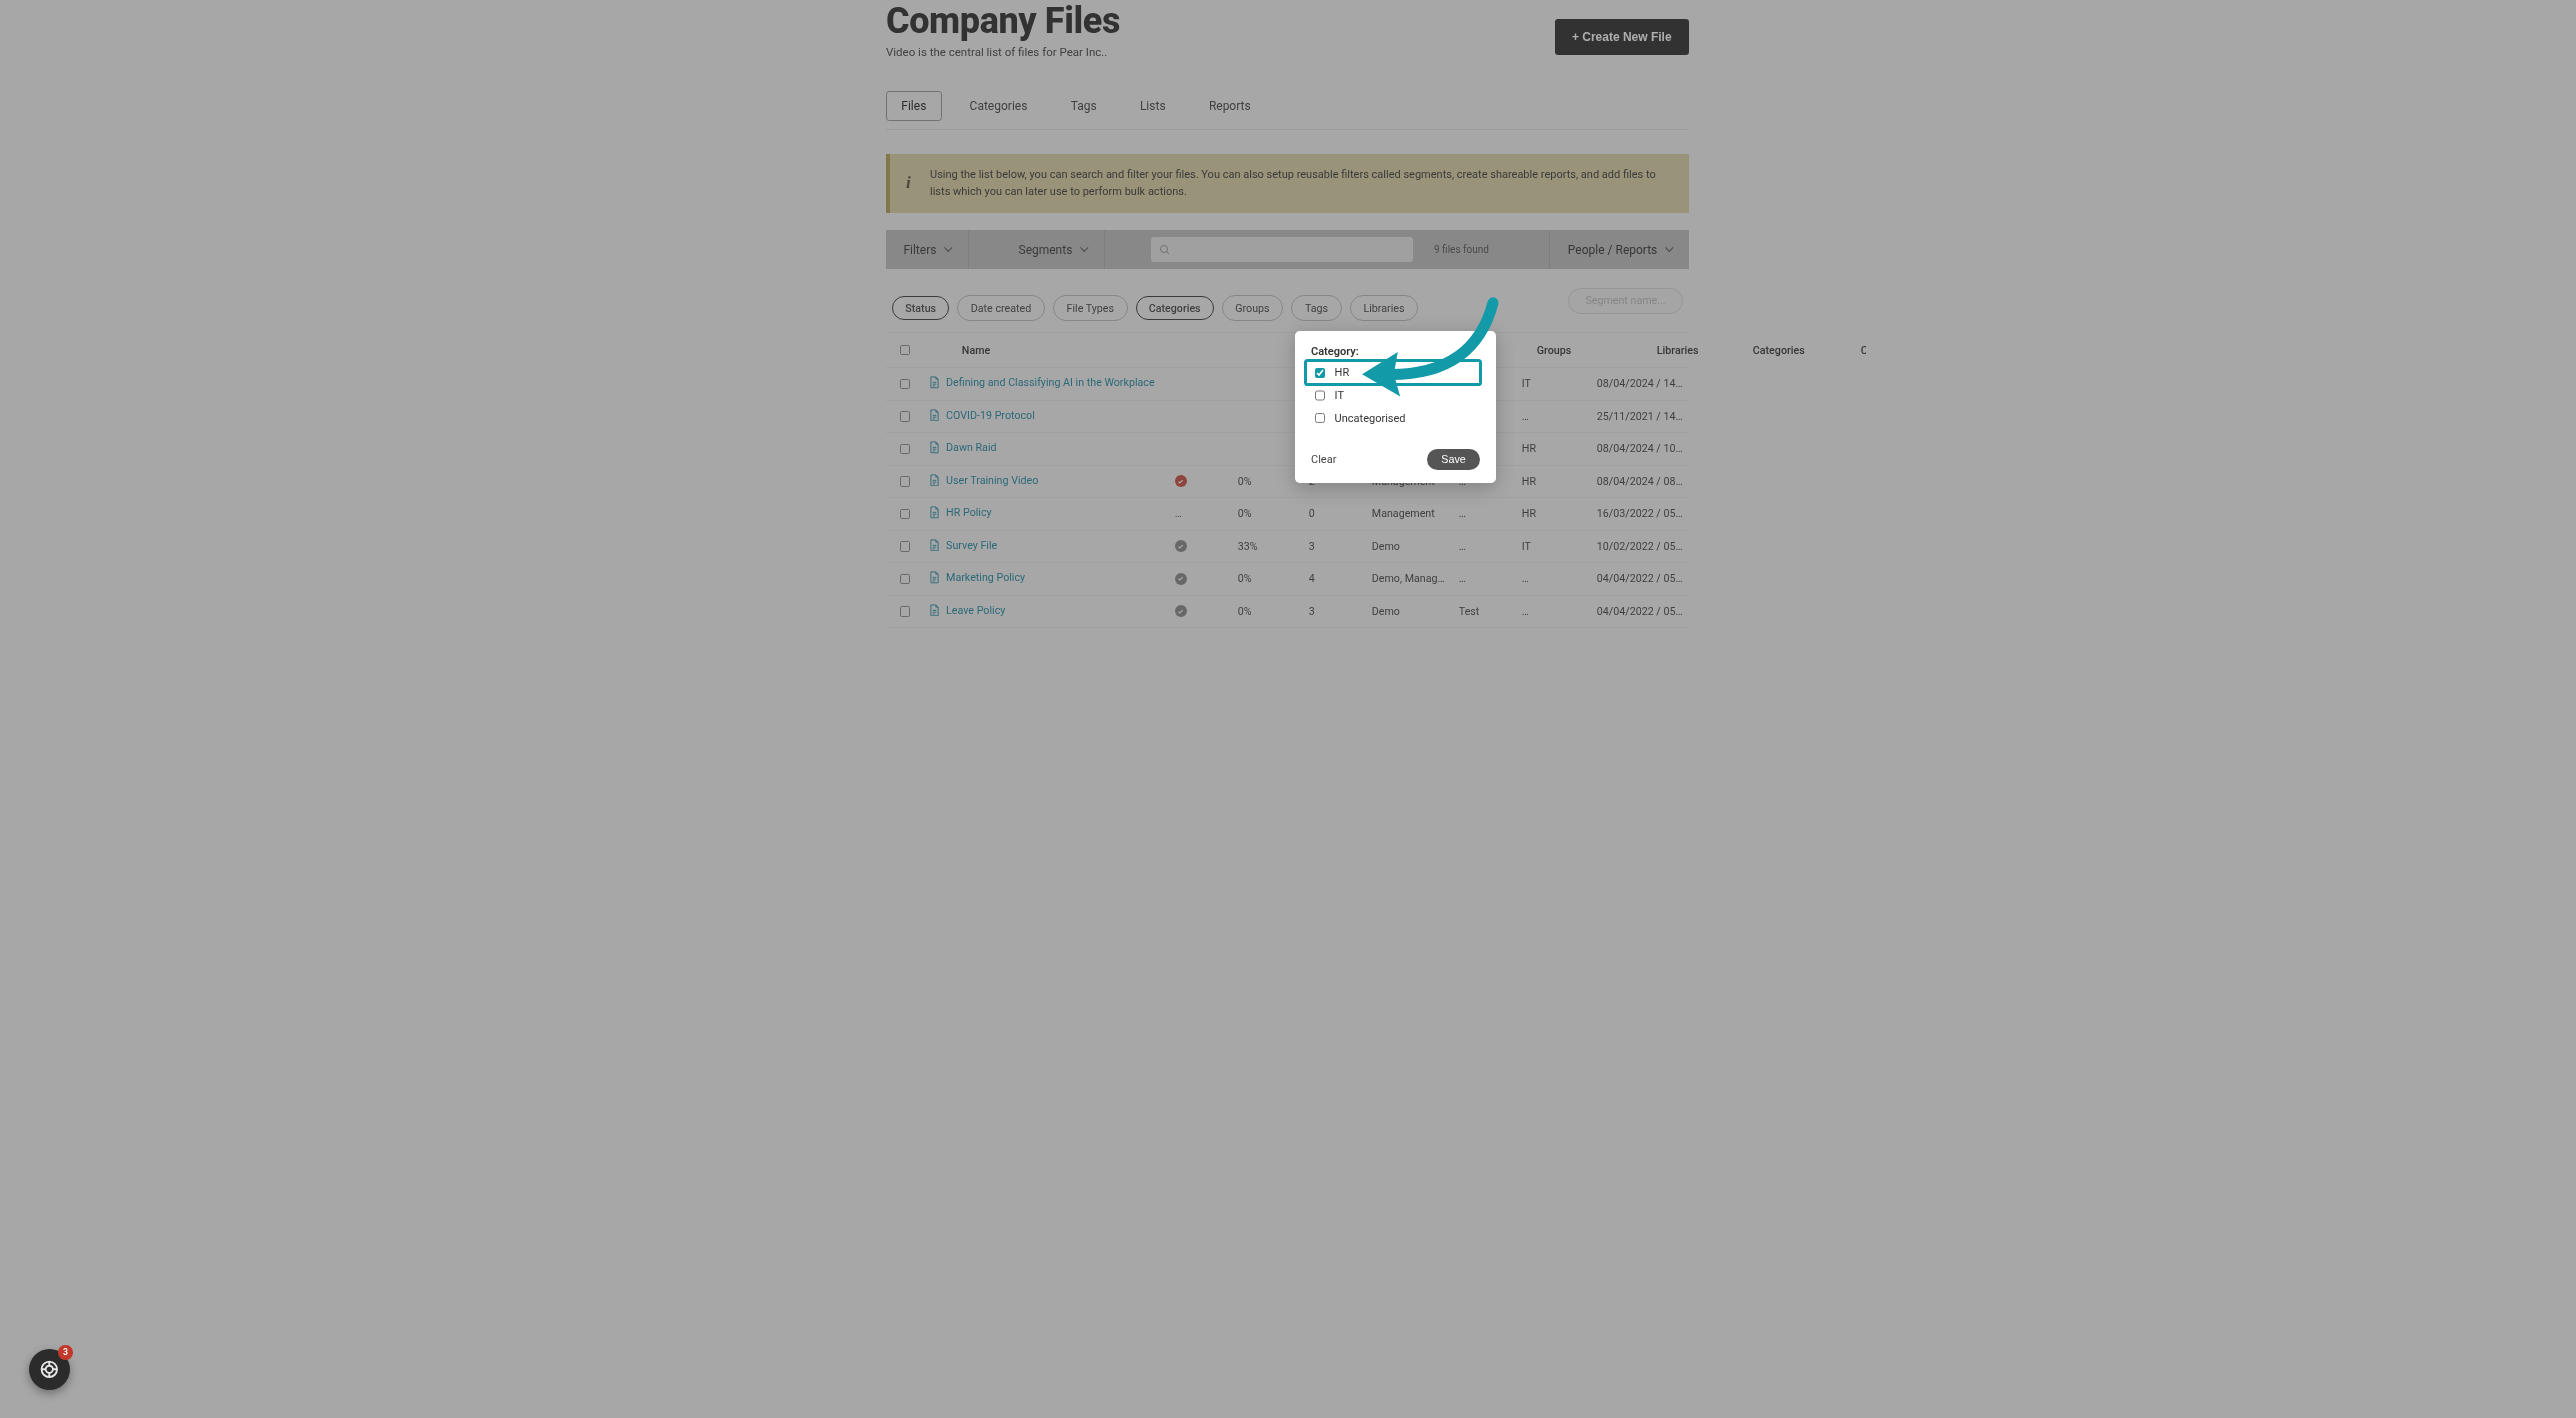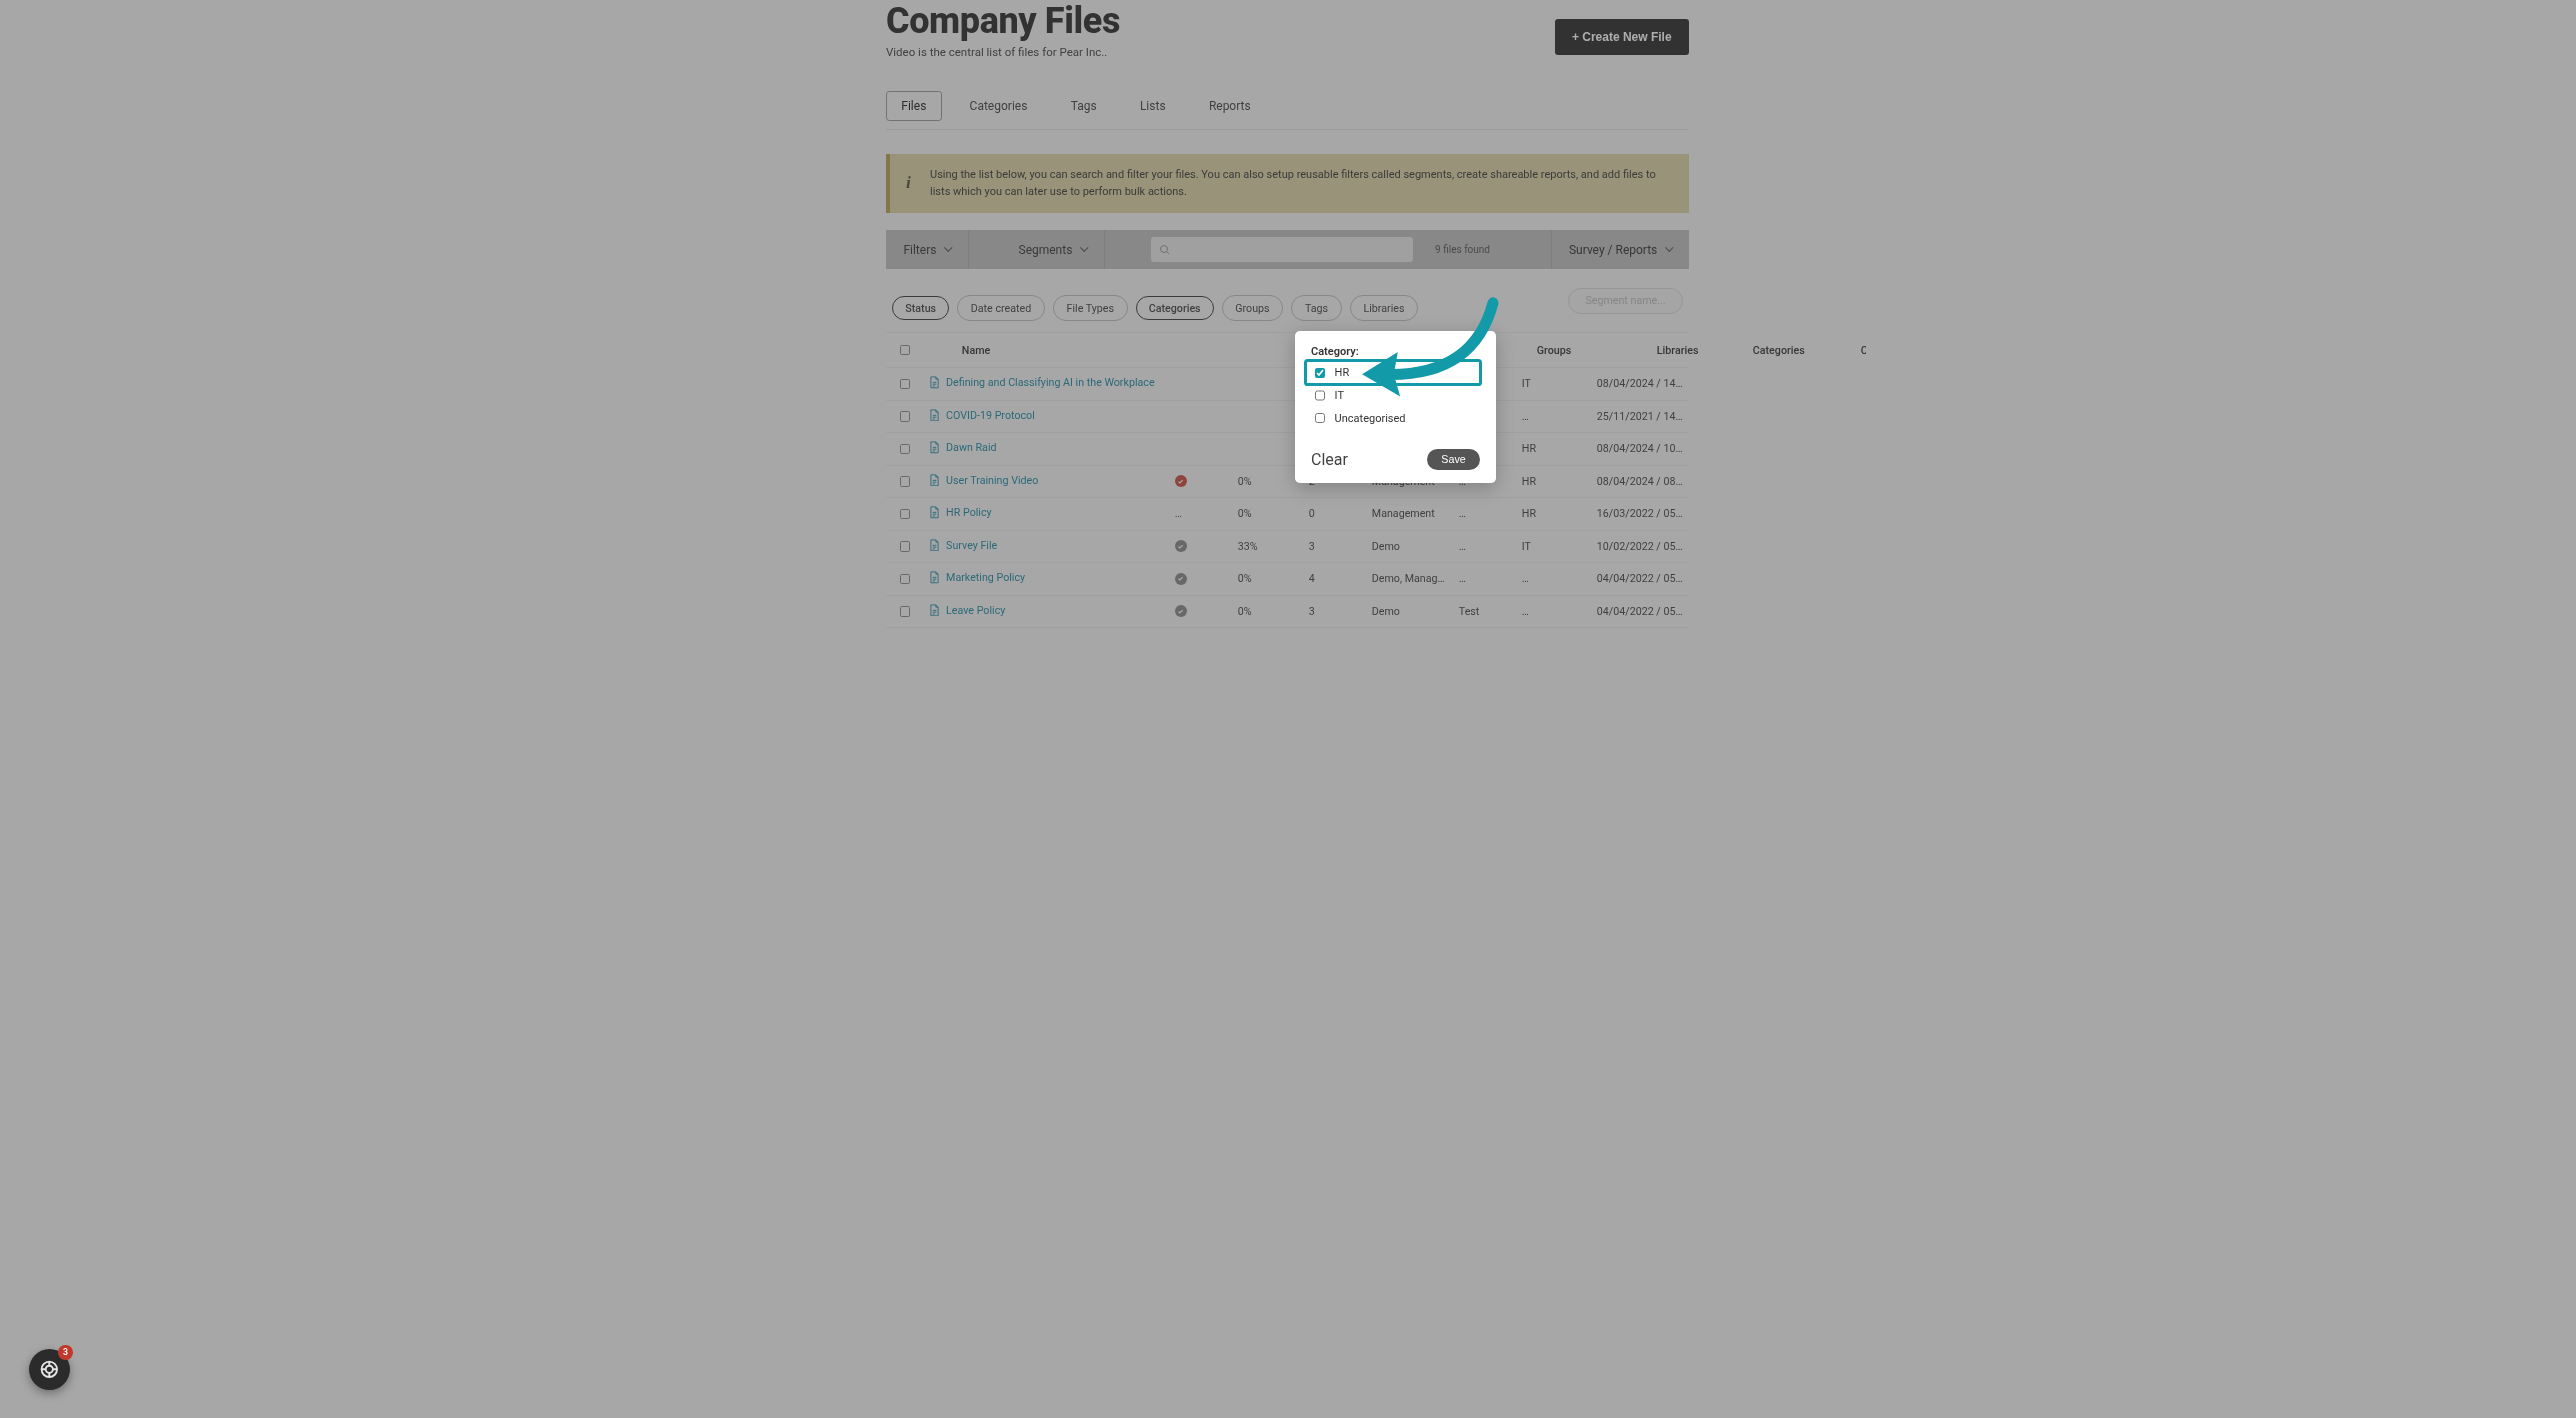--- a/index.html
+++ b/index.html
@@ -257,21 +257,21 @@
     margin-left: -4.8px;
     border-radius: 1.6px;
   }
   .opt-row input[type=checkbox] {
     width: 10.3px; height: 10.3px; accent-color: #139aa8;
   }
   .popover-foot {
     display: flex; align-items: center; justify-content: space-between;
     padding: 9.5px 16px 12.7px 16px;
   }
-  .clear-link { color: #444; font-size: 16px; cursor: pointer; }
+  .clear-link { color: #444; font-size: 11px; cursor: pointer; }
   .save-btn {
     background: #555; color:#fff; border:none;
     border-radius: 792px; padding: 4.8px 14.3px; font-size: 10.7px;
     cursor:pointer;
   }
 
   
   .arrow-svg {
     position: absolute;
     left: 468px;
@@ -348,21 +348,21 @@
         <div class="search-box">
           <svg width="12" height="12" viewBox="0 0 24 24" fill="none" stroke="#555" stroke-width="2">
               <circle cx="10" cy="10" r="7"></circle>
               <line x1="20" y1="20" x2="15" y2="15"></line>
             </svg>
           <input type="text" placeholder="" style="">
         </div>
         <span class="files-found">9 files found</span>
       </div>
       <div class="lists-reports">
-        <span>Survey / Reports</span>
+        <span>People / Reports</span>
         <span class="chev"></span>
       </div>
     </div>
 
     <div class="chip-row" id="chips">
 
       <div class="chip selected">Status</div>
         <div class="chip">Date created</div>
         <div class="chip">File Types</div>
         <div class="chip selected">Categories</div>

